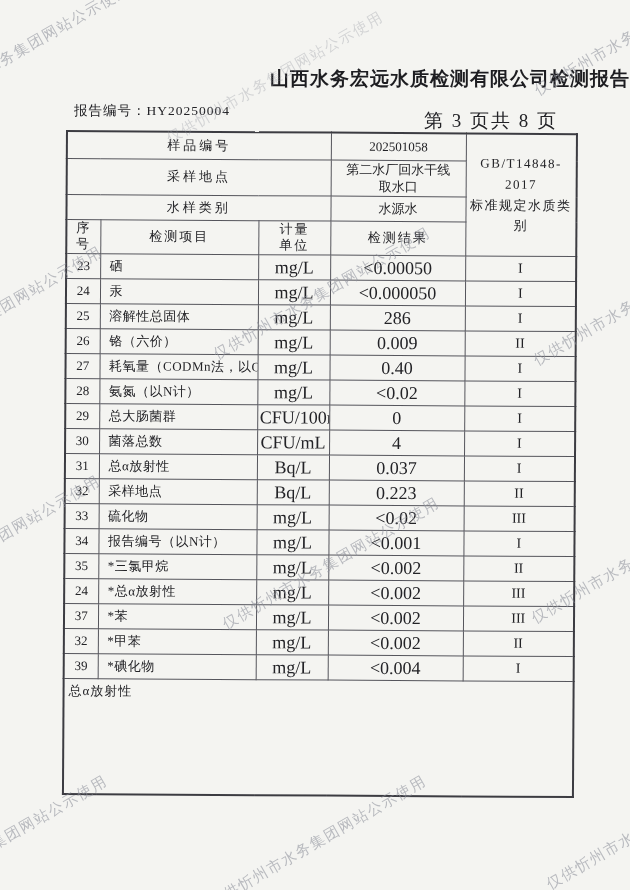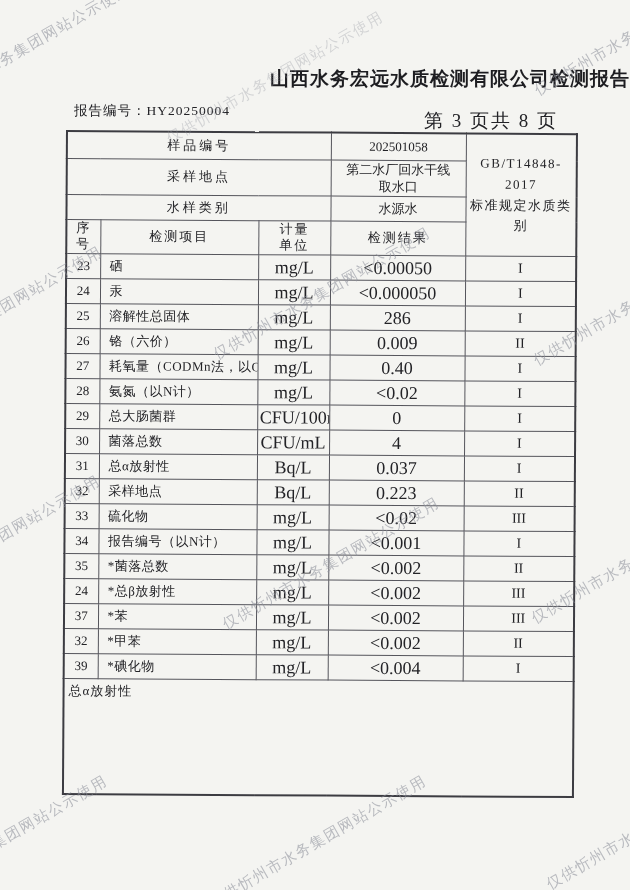--- a/index.html
+++ b/index.html
@@ -170,28 +170,28 @@
       </tr>
       <tr class="datarow">
         <td>34</td>
         <td class="item">报告编号（以N计）</td>
         <td class="unit">mg/L</td>
         <td class="result">&lt;0.001</td>
         <td class="grade">I</td>
       </tr>
       <tr class="datarow">
         <td>35</td>
-        <td class="item">*菌落总数</td>
+        <td class="item">*三氯甲烷</td>
         <td class="unit">mg/L</td>
         <td class="result">&lt;0.002</td>
         <td class="grade">II</td>
       </tr>
       <tr class="datarow">
         <td>24</td>
-        <td class="item">*总β放射性</td>
+        <td class="item">*总α放射性</td>
         <td class="unit">mg/L</td>
         <td class="result">&lt;0.002</td>
         <td class="grade">III</td>
       </tr>
       <tr class="datarow">
         <td>37</td>
         <td class="item">*苯</td>
         <td class="unit">mg/L</td>
         <td class="result">&lt;0.002</td>
         <td class="grade">III</td>

